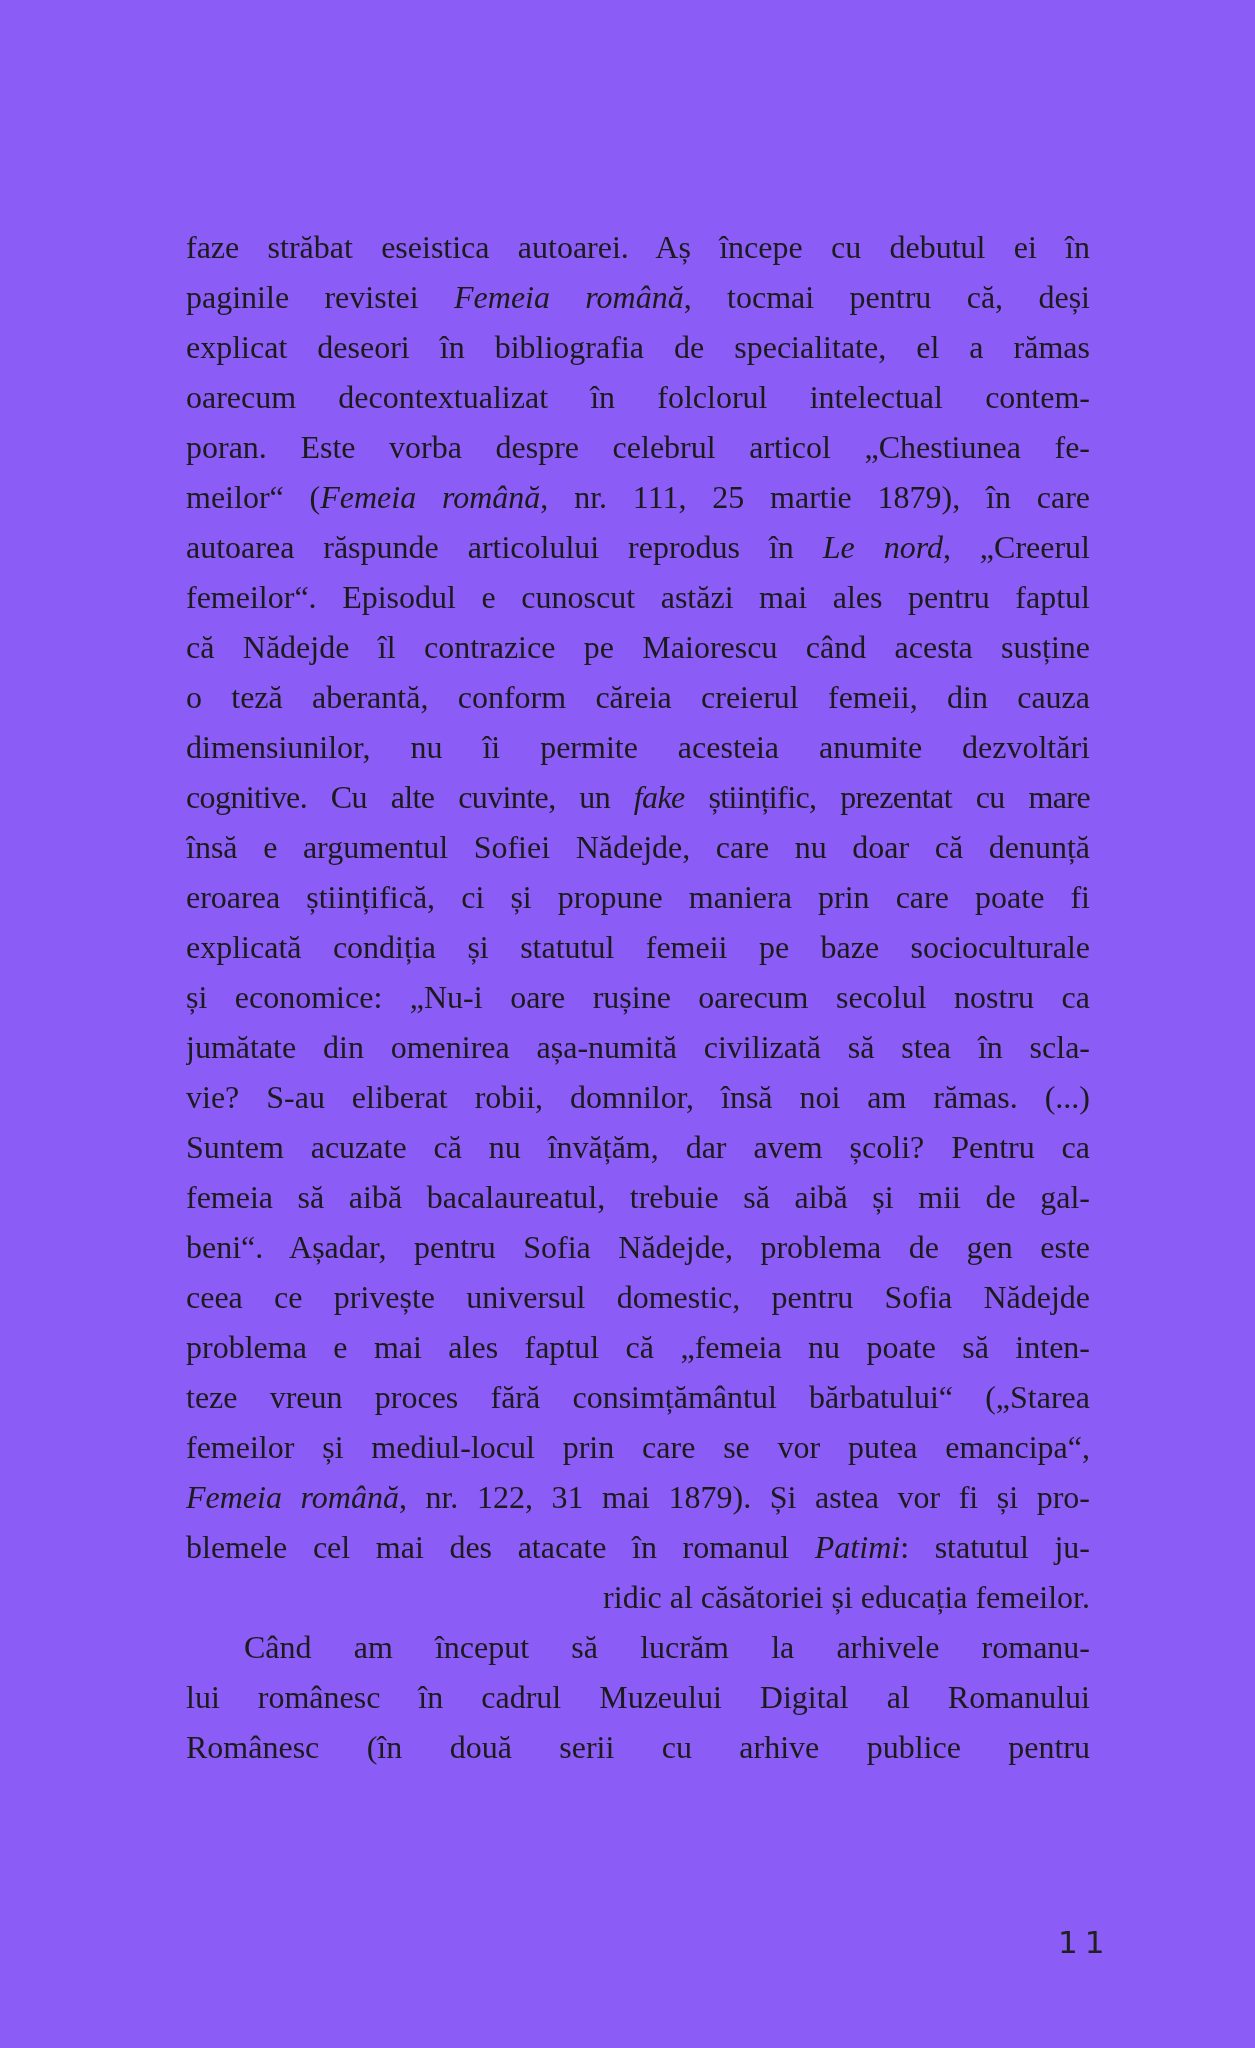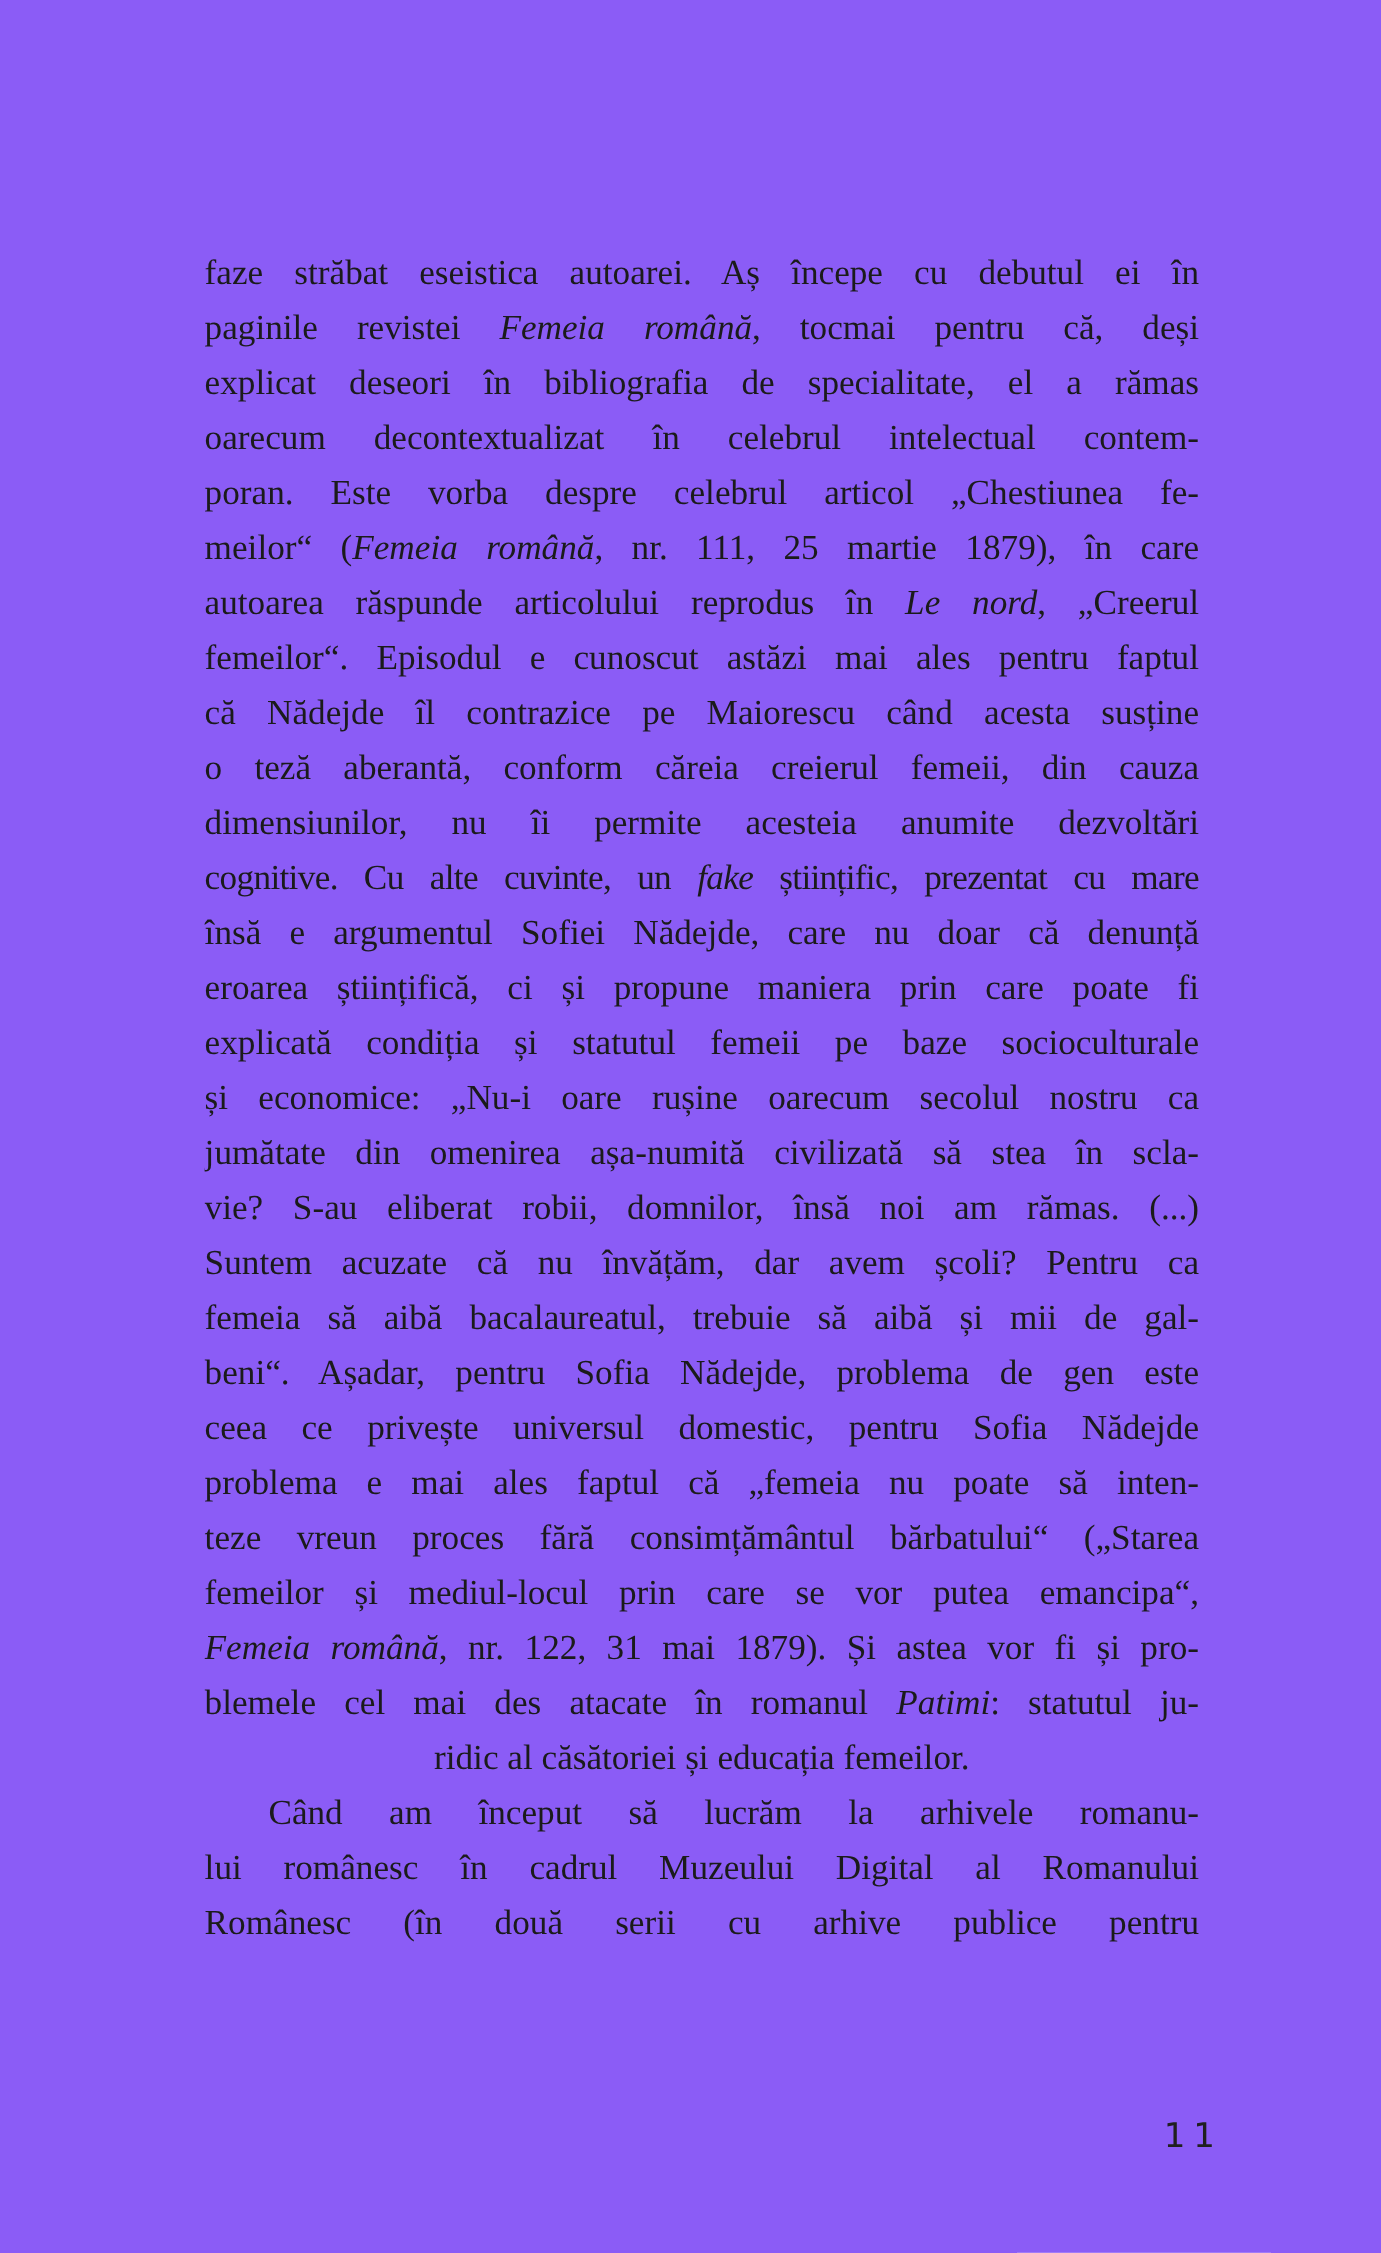--- a/index.html
+++ b/index.html
@@ -36,21 +36,21 @@
     white-space: normal;
   }
   
   .line.j::after {
     content: "";
     display: inline-block;
     width: 100%;
     height: 0;
   }
   .line.noj {
-    text-align: center;
+    text-align: right;
   }
   .line.indent {
     text-indent: 58px;
   }
   .line.tight {
     letter-spacing: -0.6px;
     word-spacing: -1.5px;
   }
   .it {
     font-style: italic;
@@ -67,21 +67,21 @@
   }
 </style>
 </head>
 <body>
 
 <div class="page">
   <div class="page-text">
       <div class="line j"><span>faze străbat eseistica autoarei. Aș începe cu debutul ei în</span></div>
       <div class="line j"><span>paginile revistei </span><span class="it">Femeia română</span><span>, tocmai pentru că, deși</span></div>
       <div class="line j"><span>explicat deseori în bibliografia de specialitate, el a rămas</span></div>
-      <div class="line j"><span>oarecum decontextualizat în celebrul intelectual contem-</span></div>
+      <div class="line j"><span>oarecum decontextualizat în folclorul intelectual contem-</span></div>
       <div class="line j"><span>poran. Este vorba despre celebrul articol „Chestiunea fe-</span></div>
       <div class="line j"><span>meilor“ (</span><span class="it">Femeia română</span><span>, nr. 111, 25 martie 1879), în care</span></div>
       <div class="line j"><span>autoarea răspunde articolului reprodus în </span><span class="it">Le nord</span><span>, „Creerul</span></div>
       <div class="line j"><span>femeilor“. Episodul e cunoscut astăzi mai ales pentru faptul</span></div>
       <div class="line j"><span>că Nădejde îl contrazice pe Maiorescu când acesta susține</span></div>
       <div class="line j"><span>o teză aberantă, conform căreia creierul femeii, din cauza</span></div>
       <div class="line j"><span>dimensiunilor, nu îi permite acesteia anumite dezvoltări</span></div>
       <div class="line j tight"><span>cognitive. Cu alte cuvinte, un </span><span class="it">fake</span><span> științific, prezentat cu mare</span></div>
       <div class="line j"><span>însă e argumentul Sofiei Nădejde, care nu doar că denunță</span></div>
       <div class="line j"><span>eroarea științifică, ci și propune maniera prin care poate fi</span></div>

